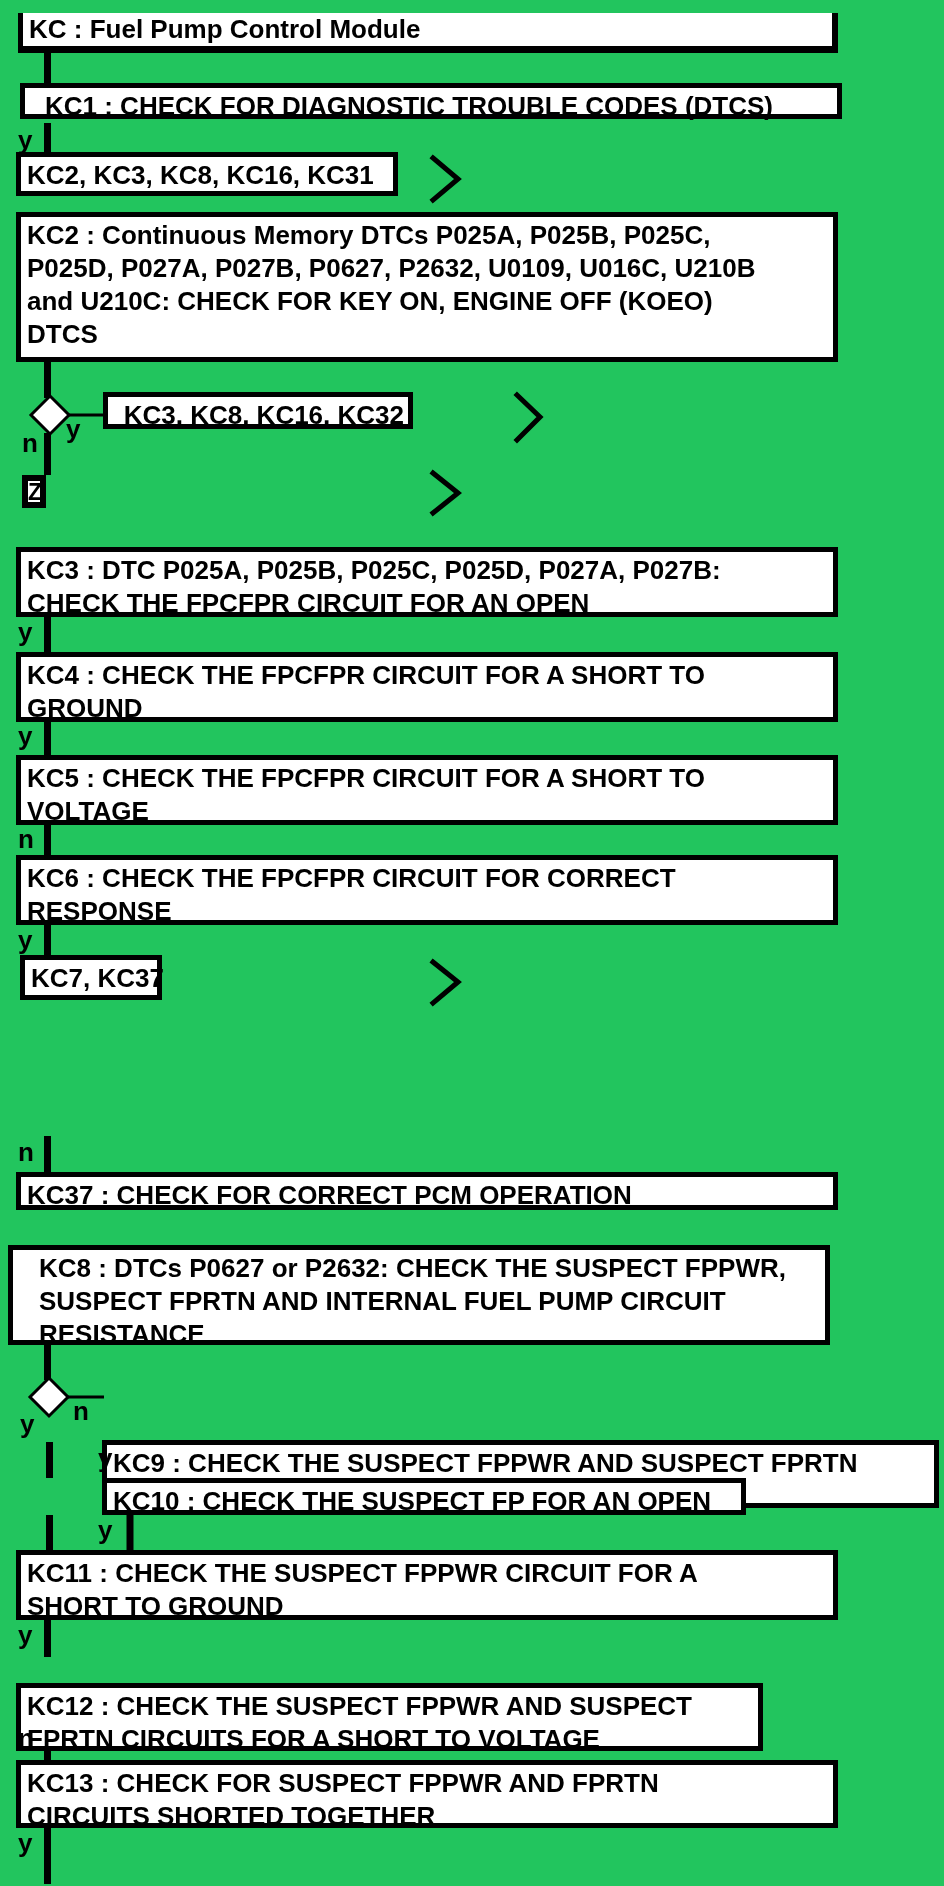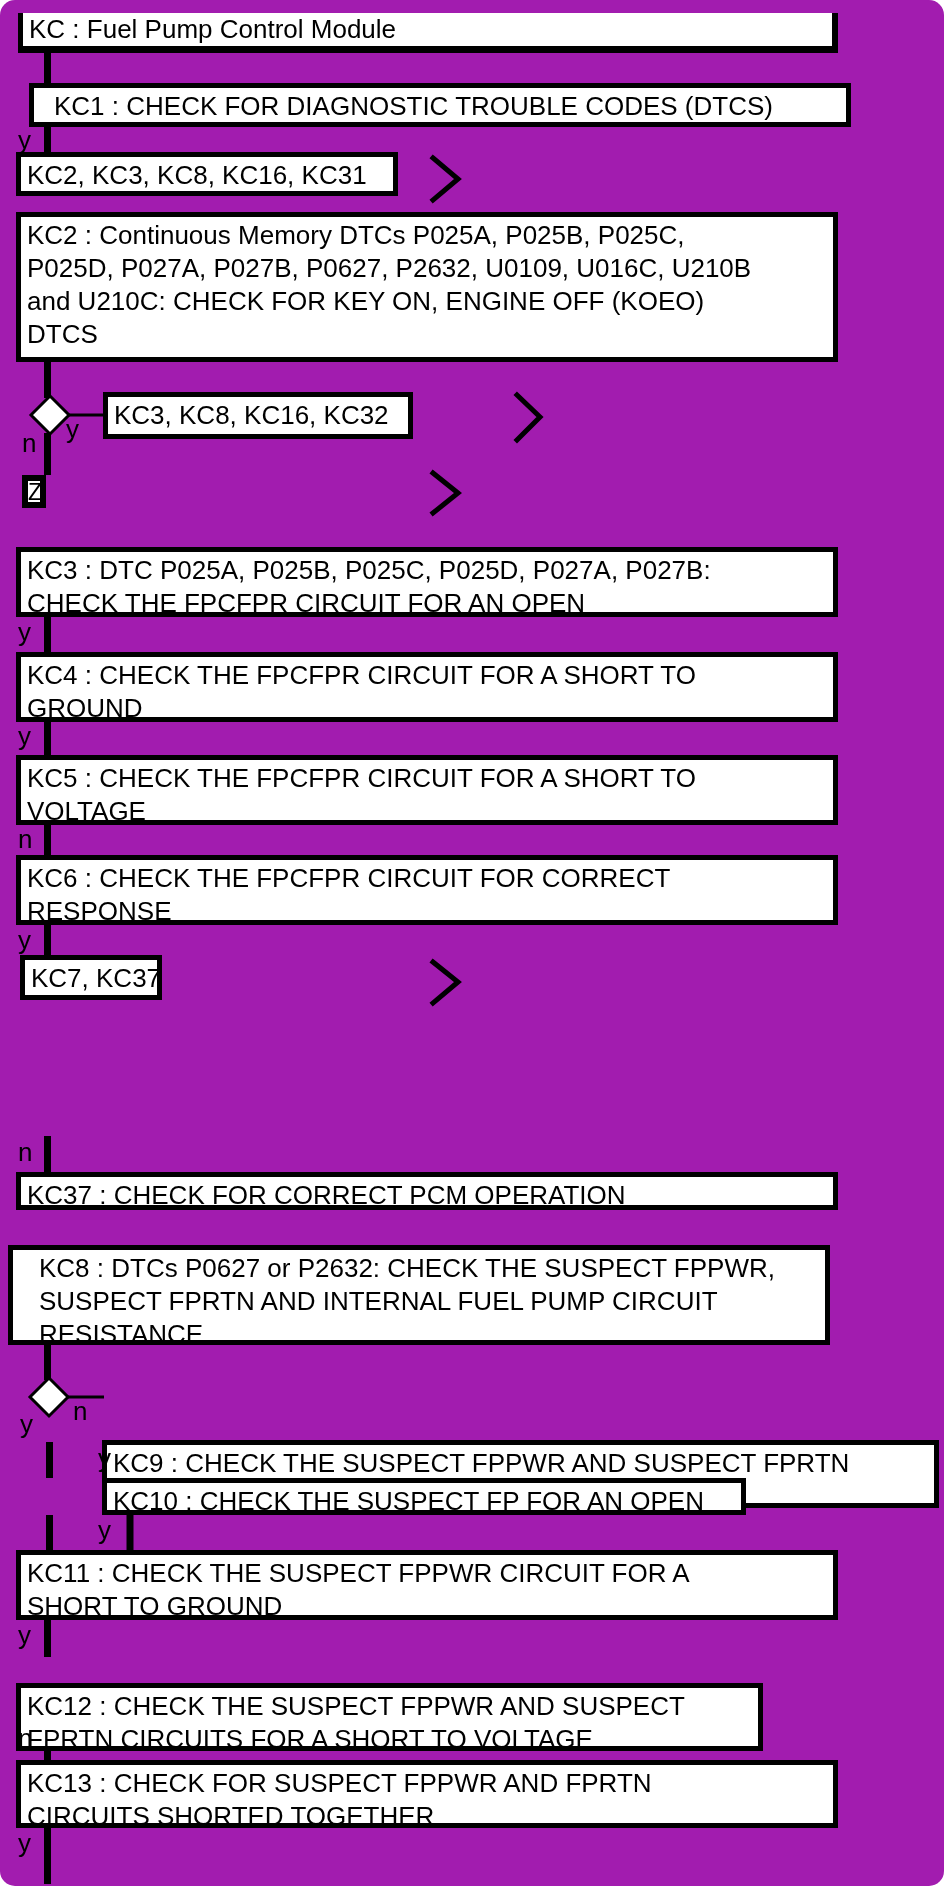--- a/index.html
+++ b/index.html
@@ -1,24 +1,23 @@
 <!DOCTYPE html>
 <html><head>
 <meta charset="utf-8">
 <style>
   html,body{margin:0;padding:0;background:#ffffff;}
   .stage{
     position:relative;
     width:944px;height:1886px;
-    background:#a21caf;
+    background:#22c55e;
     font-family:"Liberation Sans", sans-serif;
-    font-weight:normal;
+    font-weight:bold;
     color:#000000;
     overflow:hidden;
-    border-radius:15px;
   }
   .overlay{position:absolute;left:0;top:0;pointer-events:none;}
   .box{
     position:absolute;
     box-sizing:border-box;
     border:5px solid #000000;
     background:#ffffff;
     font-size:26px;
     line-height:33px;
     white-space:pre;
@@ -86,30 +85,30 @@
     <polygon points="49,1378 68,1397 49,1416 30,1397" fill="#ffffff" stroke="#000" stroke-width="3"></polygon>
 
     <polyline points="433,158 458,179 433,200" fill="none" stroke="#000" stroke-width="5" stroke-linecap="square"></polyline>
     <polyline points="517,395 540,417 517,440" fill="none" stroke="#000" stroke-width="5" stroke-linecap="square"></polyline>
     <polyline points="433,473 458,493 433,513" fill="none" stroke="#000" stroke-width="5" stroke-linecap="square"></polyline>
     <polyline points="433,962 458,982 433,1003" fill="none" stroke="#000" stroke-width="5" stroke-linecap="square"></polyline>
   </svg>
 
   <div class="title" style="left:18px;top:13px;width:820px;height:40px;">KC : Fuel Pump Control Module</div>
 
-  <div class="box" style="left:29px;top:83px;width:822px;height:44px;padding-left:20px;">KC1 : CHECK FOR DIAGNOSTIC TROUBLE CODES (DTCS)</div>
+  <div class="box" style="left:20px;top:83px;width:822px;height:36px;padding-left:20px;">KC1 : CHECK FOR DIAGNOSTIC TROUBLE CODES (DTCS)</div>
 
   <div class="box" style="left:16px;top:152px;width:382px;height:44px;">KC2, KC3, KC8, KC16, KC31</div>
 
   <div class="box" style="left:16px;top:212px;width:822px;height:150px;">KC2 : Continuous Memory DTCs P025A, P025B, P025C,
 P025D, P027A, P027B, P0627, P2632, U0109, U016C, U210B
 and U210C: CHECK FOR KEY ON, ENGINE OFF (KOEO)
 DTCS</div>
 
-  <div class="box" style="left:103px;top:392px;width:310px;height:47px;">KC3, KC8, KC16, KC32</div>
+  <div class="box" style="left:103px;top:392px;width:310px;height:37px;text-align:right;">KC3, KC8, KC16, KC32</div>
 
   <div class="zbox" style="left:22px;top:475px;width:24px;height:33px;">Z</div>
 
   <div class="box" style="left:16px;top:547px;width:822px;height:70px;">KC3 : DTC P025A, P025B, P025C, P025D, P027A, P027B:
 CHECK THE FPCFPR CIRCUIT FOR AN OPEN</div>
 
   <div class="box" style="left:16px;top:652px;width:822px;height:70px;">KC4 : CHECK THE FPCFPR CIRCUIT FOR A SHORT TO
 GROUND</div>
 
   <div class="box" style="left:16px;top:755px;width:822px;height:70px;">KC5 : CHECK THE FPCFPR CIRCUIT FOR A SHORT TO

